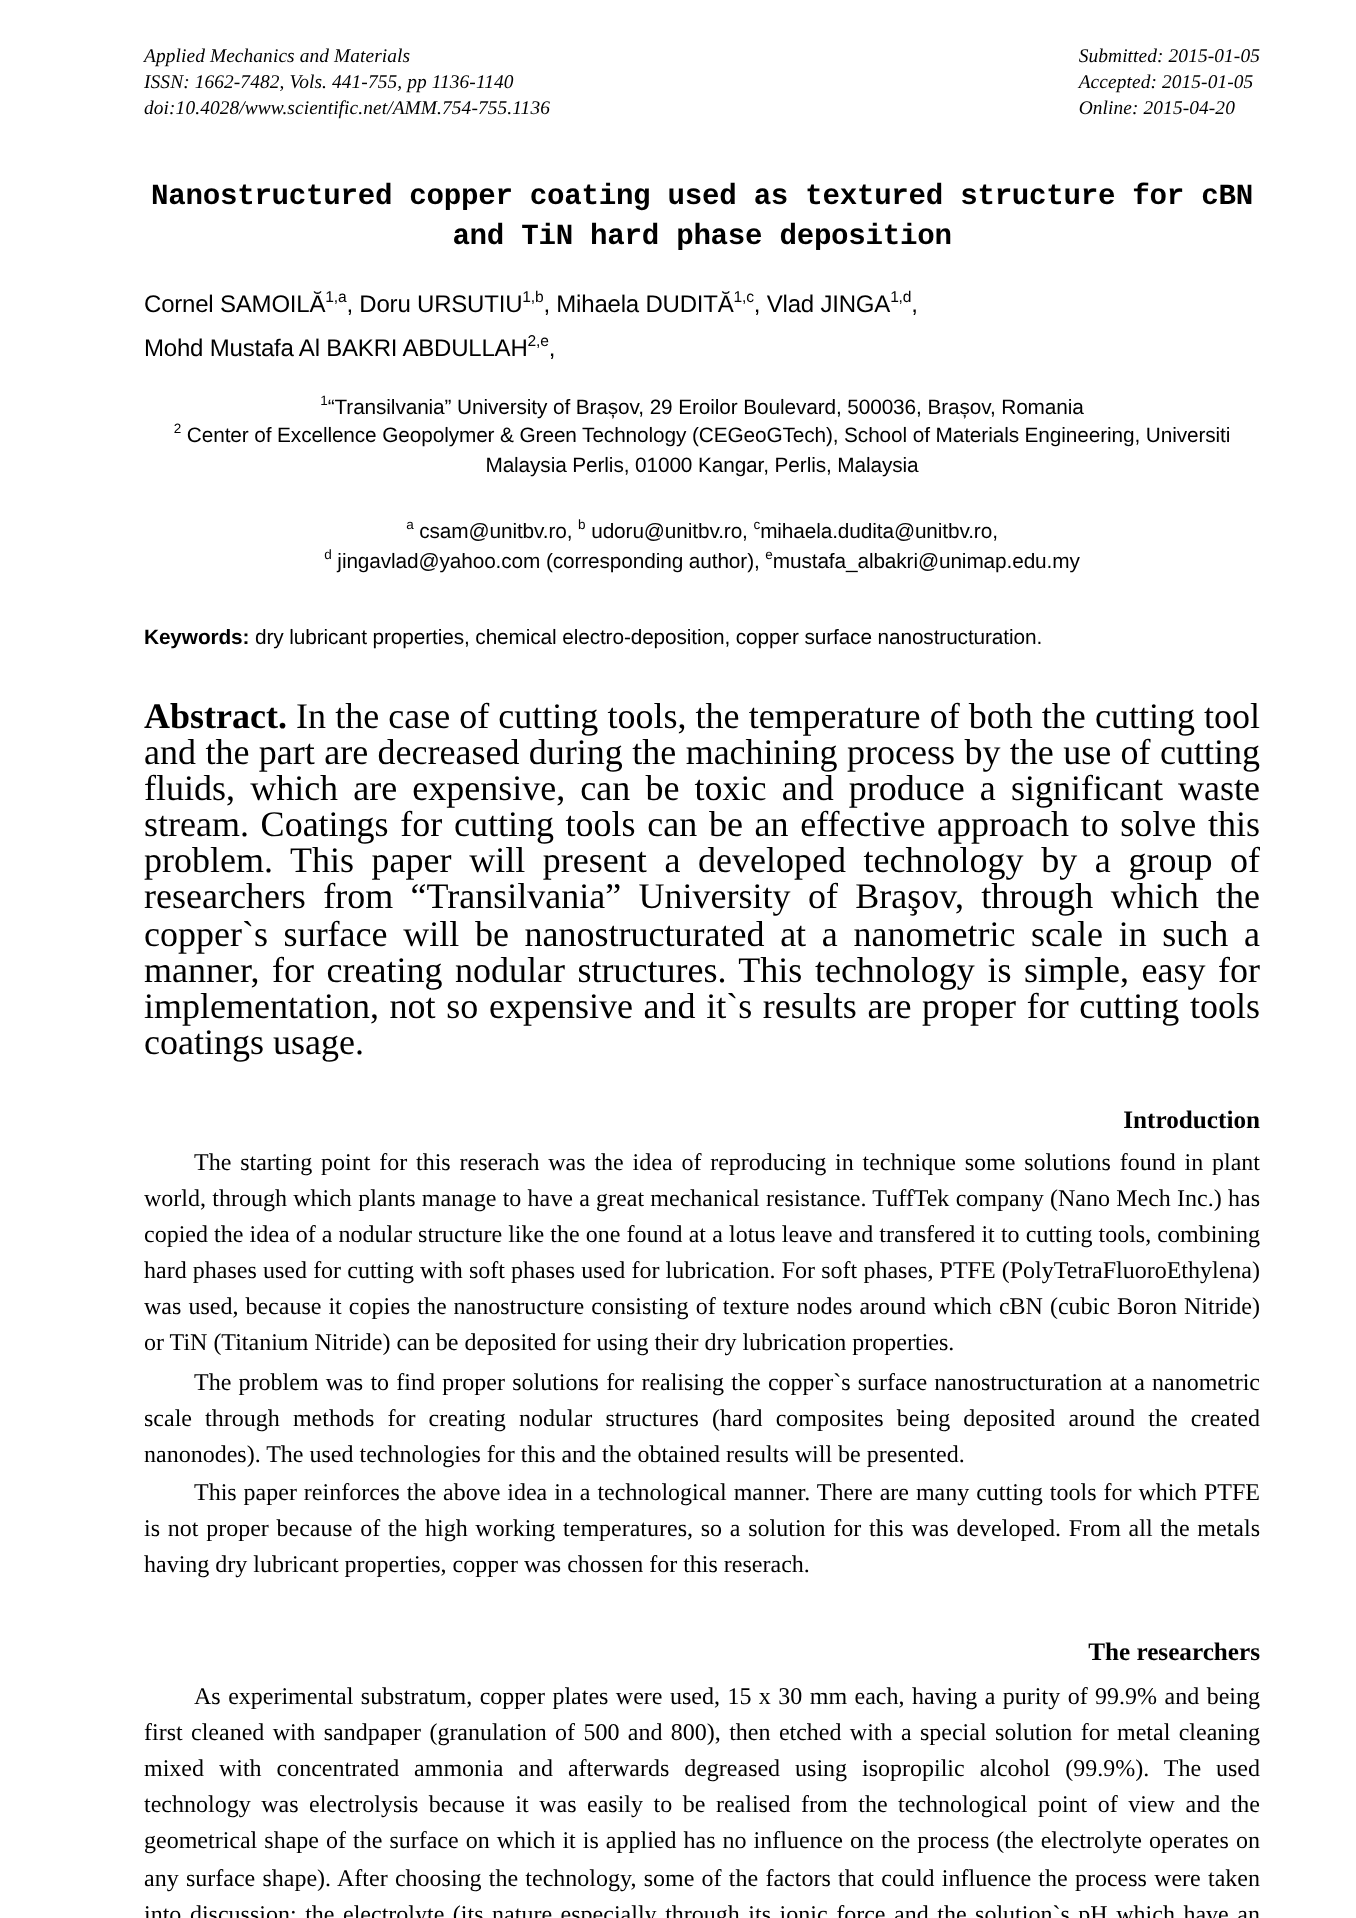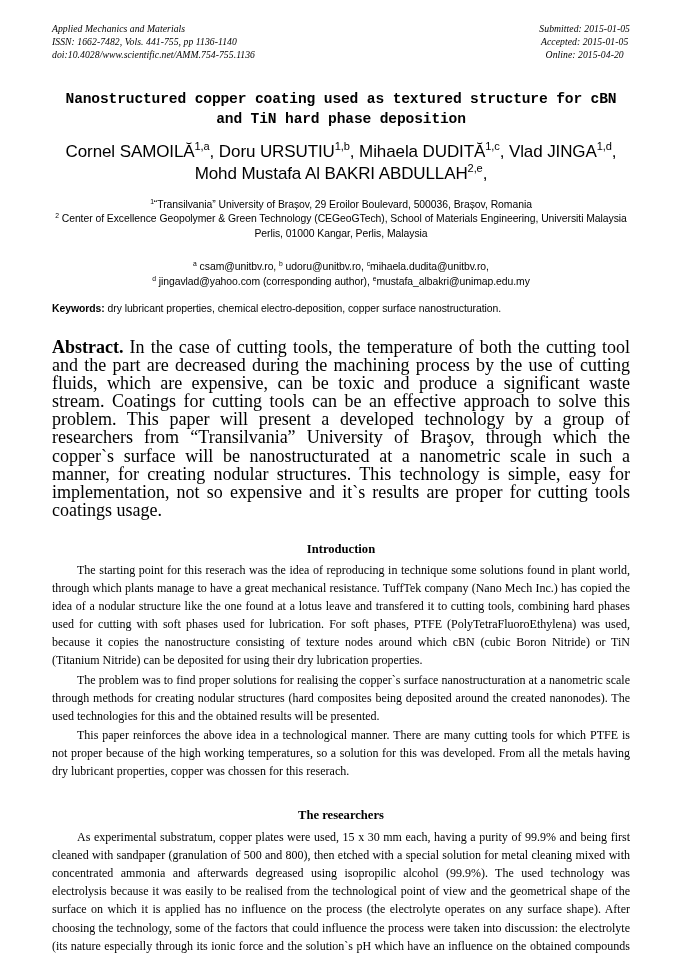--- a/index.html
+++ b/index.html
@@ -12,55 +12,55 @@
     height: 959px;
     font-family: "Liberation Serif", "DejaVu Serif", serif;
     color: #000000;
     overflow: hidden;
   }
   .page {
     position: relative;
     width: 678px;
     height: 959px;
     box-sizing: border-box;
-    padding: 22px 48px 0 52px;
+    padding: 22px 48px 0 72px;
   }
 
   
   .journal-header {
     display: flex;
     justify-content: space-between;
     align-items: flex-start;
     font-style: italic;
     font-size: 9.7px;
     line-height: 13.2px;
     letter-spacing: 0.05px;
   }
   .journal-header .left { text-align: left; }
-  .journal-header .right { text-align: center; padding-top: 0px; }
+  .journal-header .right { text-align: left; padding-top: 0px; }
   .journal-header div > div { white-space: nowrap; }
 
   
   .title {
     margin-top: 27px;
     font-family: Liberation Mono, monospace;
     font-weight: bold;
     font-size: 14.6px;
     line-height: 20.5px;
     text-align: center;
     letter-spacing: -0.15px;
   }
 
   
   .authors {
     margin-top: 11px;
     font-family: "Liberation Sans", "DejaVu Sans", sans-serif;
-    font-size: 17px;
+    font-size: 12px;
     line-height: 22px;
-    text-align: center;
+    text-align: left;
     letter-spacing: -0.1px;
   }
   .authors sup,
   .affiliations sup,
   .emails sup {
     font-size: 0.65em;
     vertical-align: super;
     line-height: 0;
   }
 
@@ -79,21 +79,21 @@
     margin-top: 17px;
     font-family: "Liberation Sans", "DejaVu Sans", sans-serif;
     font-size: 10.4px;
     line-height: 15px;
     text-align: center;
     letter-spacing: -0.05px;
   }
 
   
   .keywords {
-    margin-top: 12px;
+    margin-top: 23px;
     font-family: "Liberation Sans", "DejaVu Sans", sans-serif;
     font-size: 10.4px;
     line-height: 15px;
     text-align: left;
     letter-spacing: -0.05px;
   }
   .keywords .lbl { font-weight: bold; }
 
   
   .abstract {
@@ -103,21 +103,21 @@
     text-align: justify;
     text-justify: inter-word;
   }
   .abstract .lbl { font-weight: bold; }
 
   .section-heading {
     font-weight: bold;
     font-size: 12.6px;
     line-height: 18px;
     margin-top: 20px;
-    text-align: center;
+    text-align: right;
   }
   .para {
     font-size: 12px;
     line-height: 18.1px;
     text-align: justify;
     text-justify: inter-word;
     text-indent: 25px;
     margin: 0;
   }
   .para.tight { margin-top: 1px; }

